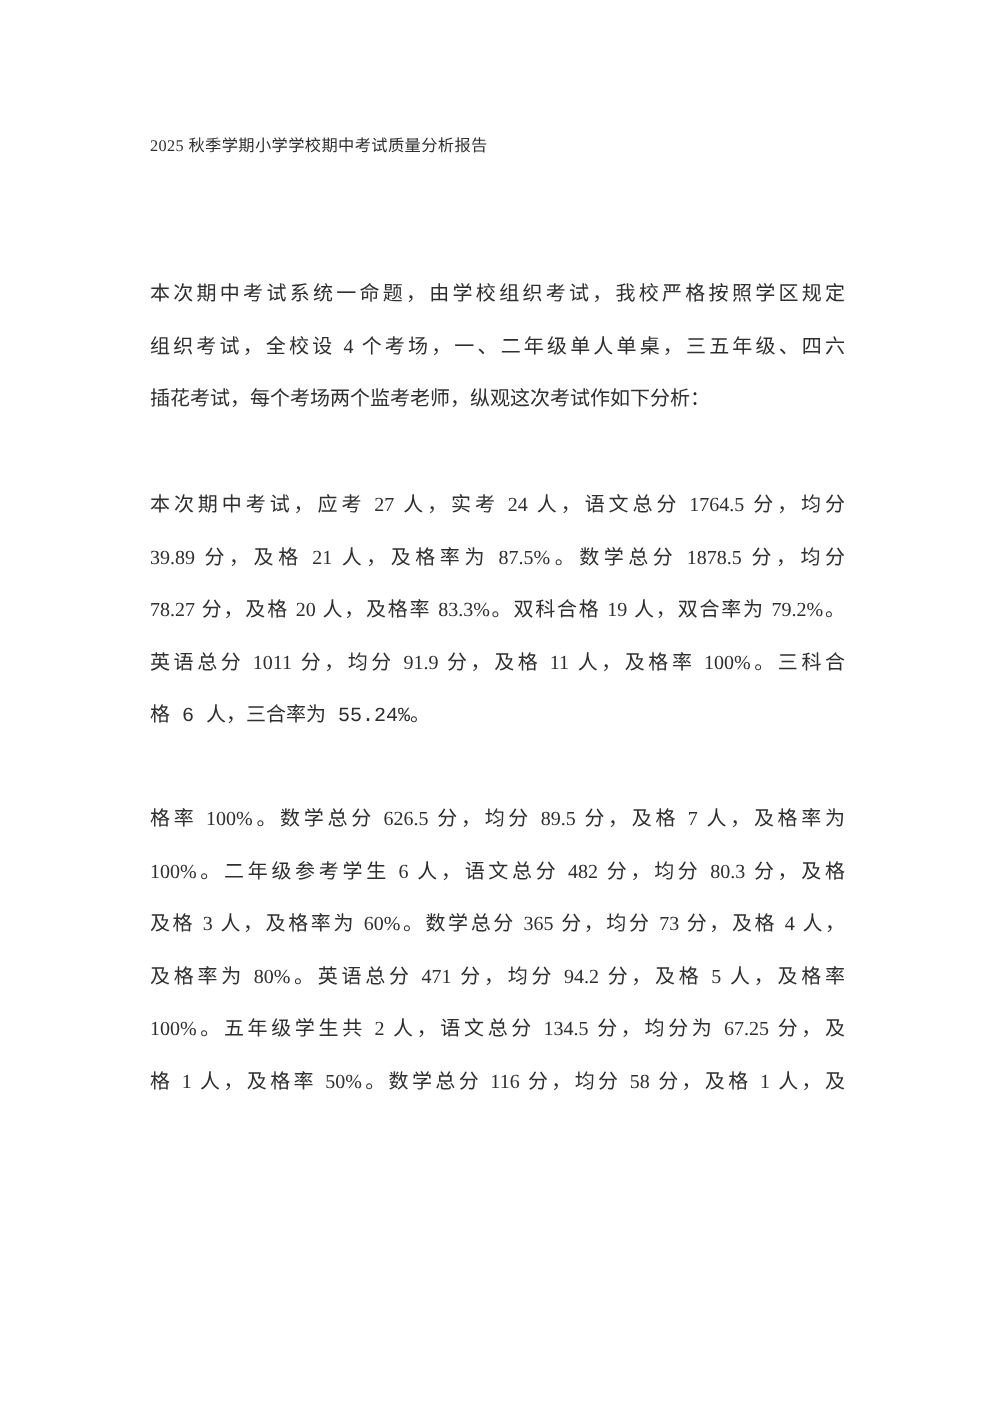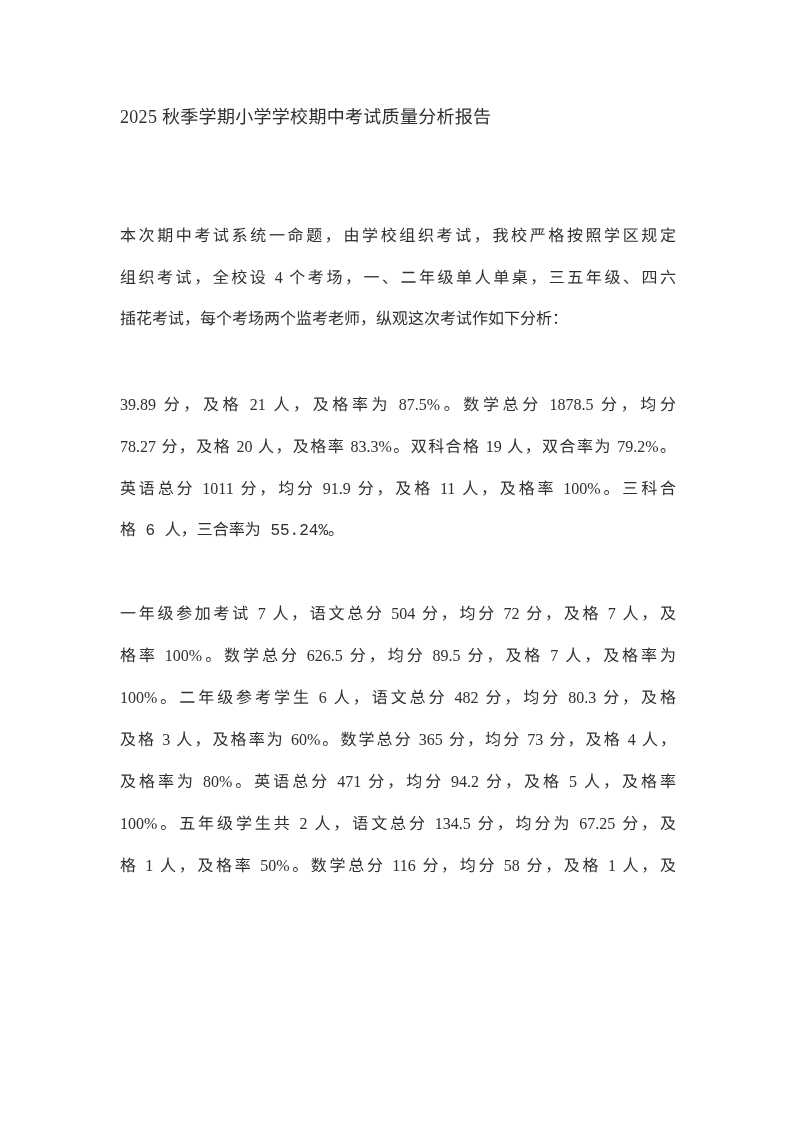--- a/index.html
+++ b/index.html
@@ -20,21 +20,21 @@
     overflow: hidden;
     box-sizing: border-box;
     padding: 96px 117px 0 120px;
   }
   .content {
     width: 556px;
   }
   
   .doc-title {
     margin: 0;
-    font-size: 18px;
+    font-size: 13px;
     font-weight: 400;
     line-height: 42px;
     white-space: nowrap;
     letter-spacing: 0.3px;
   }
   
   .para {
     margin: 0;
   }
   .para.p1 { margin-top: 77px; }
@@ -63,28 +63,28 @@
 
     <h1 class="doc-title">2025 秋季学期小学学校期中考试质量分析报告</h1>
 
     <div class="para p1">
       <div class="line">本次期中考试系统一命题，由学校组织考试，我校严格按照学区规定</div>
       <div class="line">组织考试，全校设 4 个考场，一、二年级单人单桌，三五年级、四六</div>
       <div class="line last">插花考试，每个考场两个监考老师，纵观这次考试作如下分析：</div>
     </div>
 
     <div class="para p2">
+      <div class="line">本次期中考试，应考 27 人，实考 24 人，语文总分 1764.5 分，均分</div>
       <div class="line">39.89 分，及格 21 人，及格率为 87.5%。数学总分 1878.5 分，均分</div>
       <div class="line">78.27 分，及格 20 人，及格率 83.3%。双科合格 19 人，双合率为 79.2%。</div>
       <div class="line">英语总分 1011 分，均分 91.9 分，及格 11 人，及格率 100%。三科合</div>
       <div class="line last">格 6 人，三合率为 55.24%。</div>
     </div>
 
     <div class="para p3">
-      <div class="line">一年级参加考试 7 人，语文总分 504 分，均分 72 分，及格 7 人，及</div>
       <div class="line">格率 100%。数学总分 626.5 分，均分 89.5 分，及格 7 人，及格率为</div>
       <div class="line">100%。二年级参考学生 6 人，语文总分 482 分，均分 80.3 分，及格</div>
       <div class="line">及格 3 人，及格率为 60%。数学总分 365 分，均分 73 分，及格 4 人，</div>
       <div class="line">及格率为 80%。英语总分 471 分，均分 94.2 分，及格 5 人，及格率</div>
       <div class="line">100%。五年级学生共 2 人，语文总分 134.5 分，均分为 67.25 分，及</div>
       <div class="line">格 1 人，及格率 50%。数学总分 116 分，均分 58 分，及格 1 人，及</div>
     </div>
 
   </div>
 </div>

